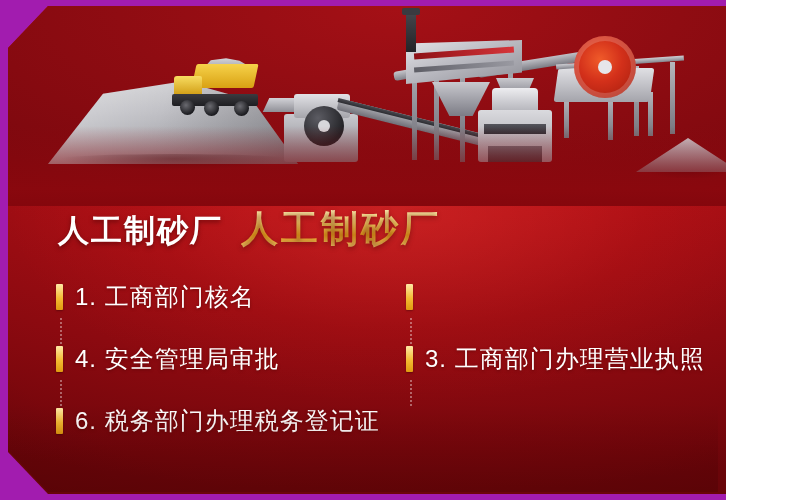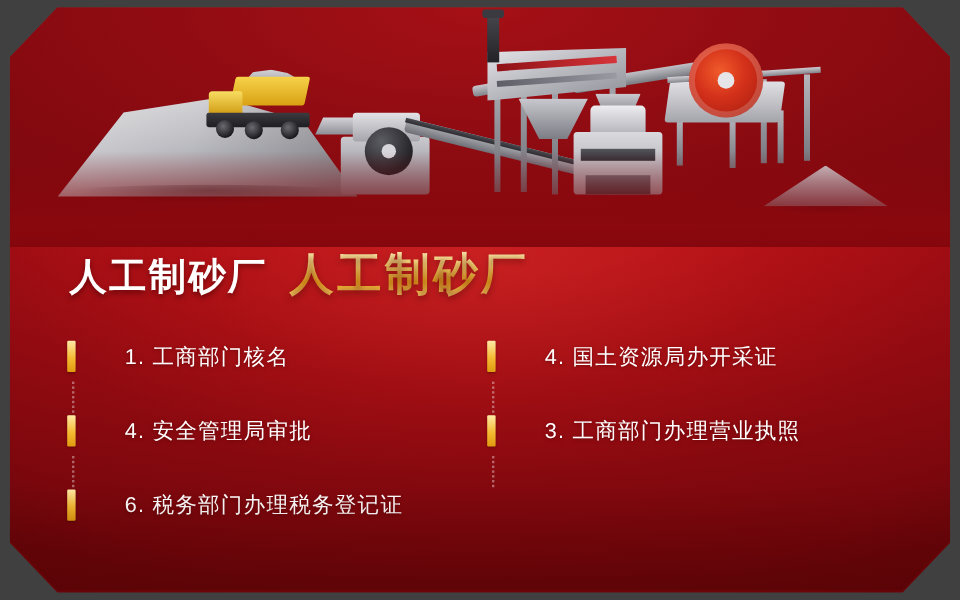--- a/index.html
+++ b/index.html
@@ -9,24 +9,24 @@
   }
   body {
     width: 800px;
     height: 500px;
     font-family: "Liberation Sans", sans-serif;
     overflow: hidden;
   }
 
   .poster {
     position: relative;
-    width: 800px;
+    width: 726px;
     height: 500px;
     overflow: hidden;
-    background: #404040;
+    background: #a21caf;
   }
 
   
   .panel {
     position: absolute;
     left: 8px;
     top: 6px;
     width: 784px;
     height: 488px;
     background:
@@ -281,25 +281,24 @@
   .bar {
     width: 7px;
     height: 26px;
     border-radius: 1px;
     background: linear-gradient(to bottom, #ffe9a6, #f4bb33 55%, #e09b10);
     box-shadow: 0 1px 2px rgba(0,0,0,0.3);
     flex: none;
   }
   .item-text {
     color: #ffffff;
-    font-size: 18px;
+    font-size: 24px;
     letter-spacing: 1px;
     text-shadow: 0 1px 3px rgba(70,0,0,0.55);
     white-space: nowrap;
-    margin-left: 29px;
   }
   .dotted-v {
     position: absolute;
     border-left: 2px dotted rgba(255,255,255,0.38);
   }
   .dv1 { left: 60px; top: 318px; height: 26px; }
   .dv2 { left: 60px; top: 380px; height: 26px; }
   .dv3 { left: 410px; top: 318px; height: 26px; }
   .dv4 { left: 410px; top: 380px; height: 26px; }
 
@@ -396,21 +395,20 @@
   <div class="dotted-v dv3"></div>
   <div class="dotted-v dv4"></div>
 
   <div class="items">
     <div class="item">
       <span class="bar"></span>
       <span class="item-text">1. 工商部门核名</span>
     </div>
     <div class="item">
       <span class="bar"></span>
-      <span class="item-text">4. 国土资源局办开采证</span>
     </div>
     <div class="item">
       <span class="bar"></span>
       <span class="item-text">4. 安全管理局审批</span>
     </div>
     <div class="item">
       <span class="bar"></span>
       <span class="item-text">3. 工商部门办理营业执照</span>
     </div>
     <div class="item">

